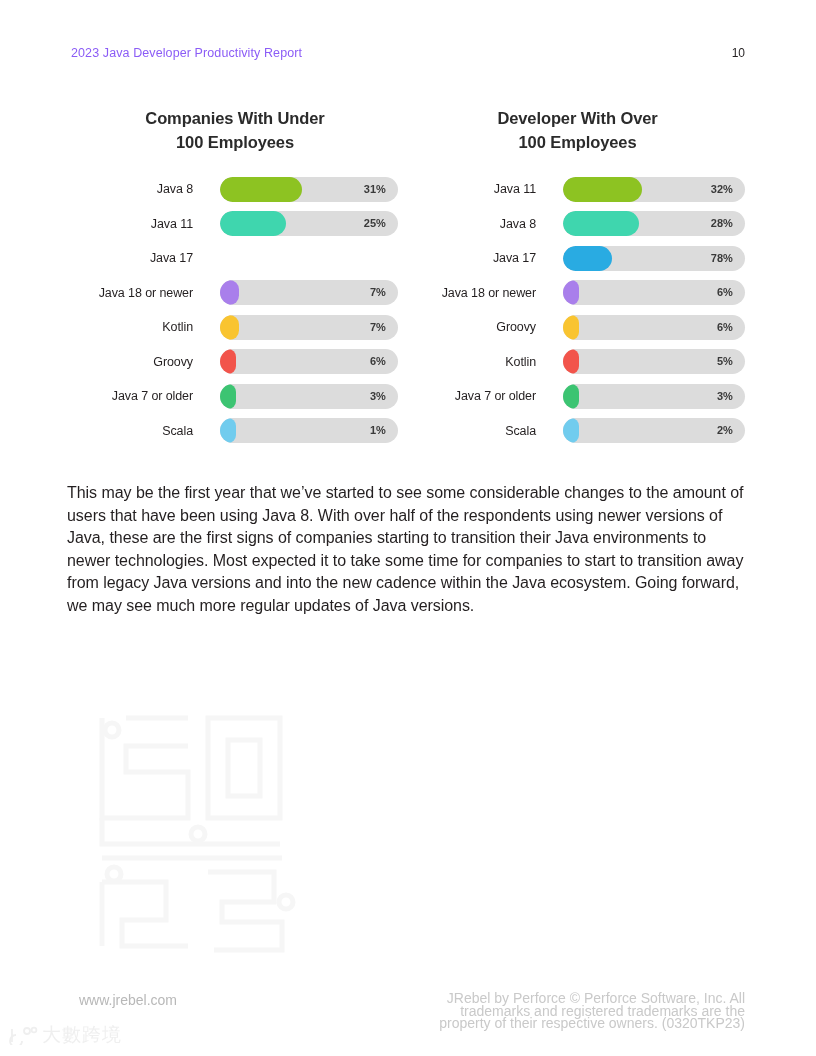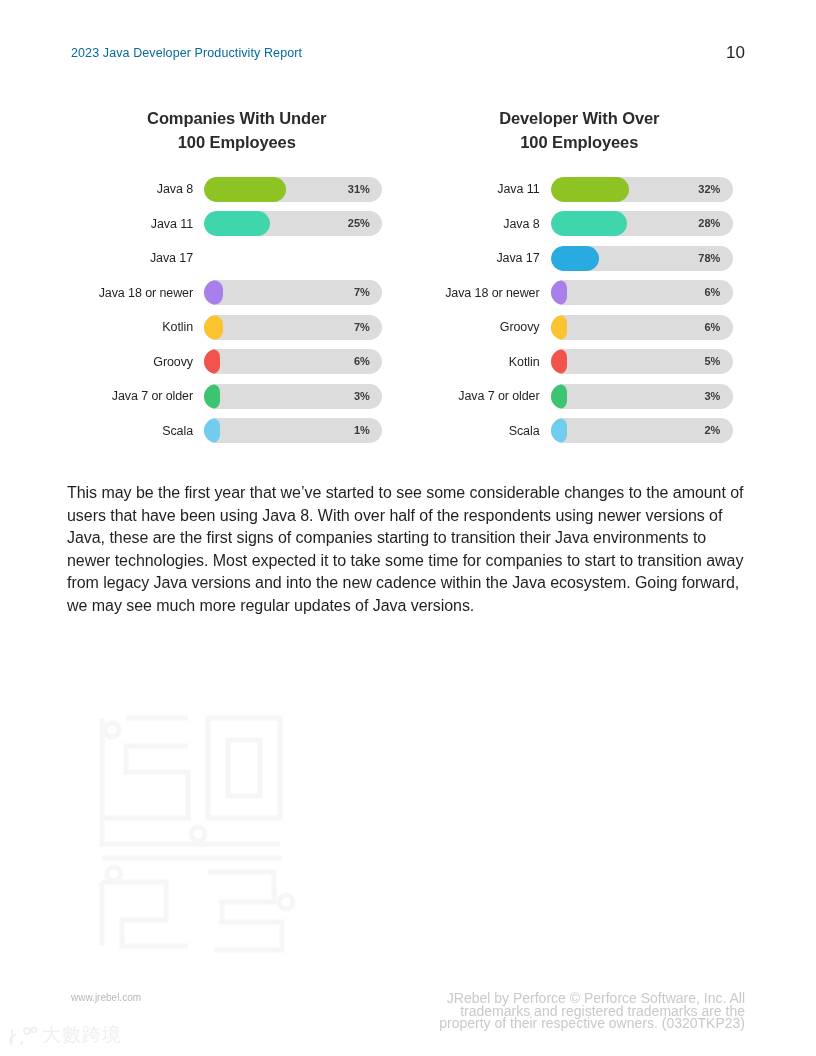--- a/index.html
+++ b/index.html
@@ -30,25 +30,25 @@
     left: 71px;
     right: 71px;
     height: 22px;
     display: flex;
     align-items: center;
     justify-content: space-between;
   }
   .header-title {
     font-size: 12.5px;
     letter-spacing: 0.1px;
-    color: #0369a1;
+    color: #8b5cf6;
     white-space: nowrap;
   }
   .header-page-number {
-    font-size: 17px;
+    font-size: 12px;
     color: #231f20;
   }
 
   
   .charts {
     position: absolute;
     top: 106px;
     left: 71px;
     width: 674px;
     display: flex;
@@ -72,21 +72,21 @@
   .rows { display: flex; flex-direction: column; }
 
   .row {
     display: flex;
     align-items: center;
     height: 34.5px;
   }
   .row-label {
     flex: 0 0 122px;
     text-align: right;
-    padding-right: 11px;
+    padding-right: 27px;
     font-size: 12.5px;
     color: #231f20;
     white-space: nowrap;
     letter-spacing: -0.1px;
   }
   .track {
     position: relative;
     flex: 0 0 178px;
     height: 25px;
     border-radius: 12.5px;
@@ -144,23 +144,24 @@
     position: absolute;
     left: 71px;
     right: 71px;
     top: 992px;
     height: 30px;
     display: flex;
     align-items: flex-start;
     justify-content: space-between;
   }
   .footer-url {
-    font-size: 10px;
+    font-size: 14px;
     color: #b8b8b8;
     white-space: nowrap;
+    margin-left: 8px;
   }
   .footer-legal {
     font-size: 14px;
     line-height: 12.5px;
     color: #c9c9c9;
     text-align: right;
     max-width: 330px;
   }
 
   

